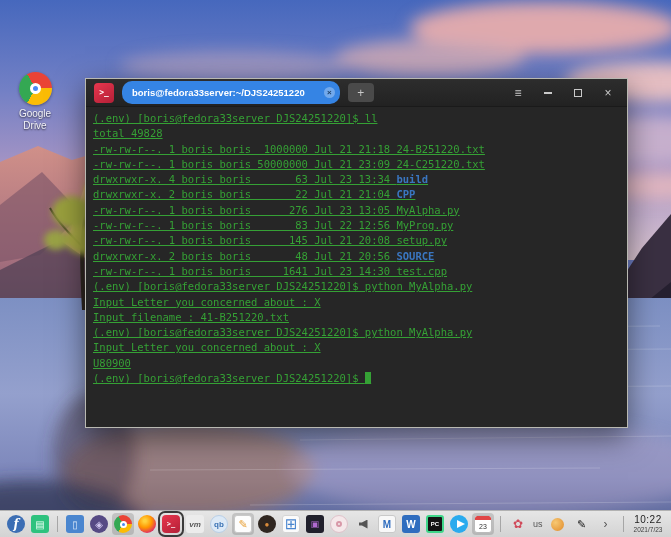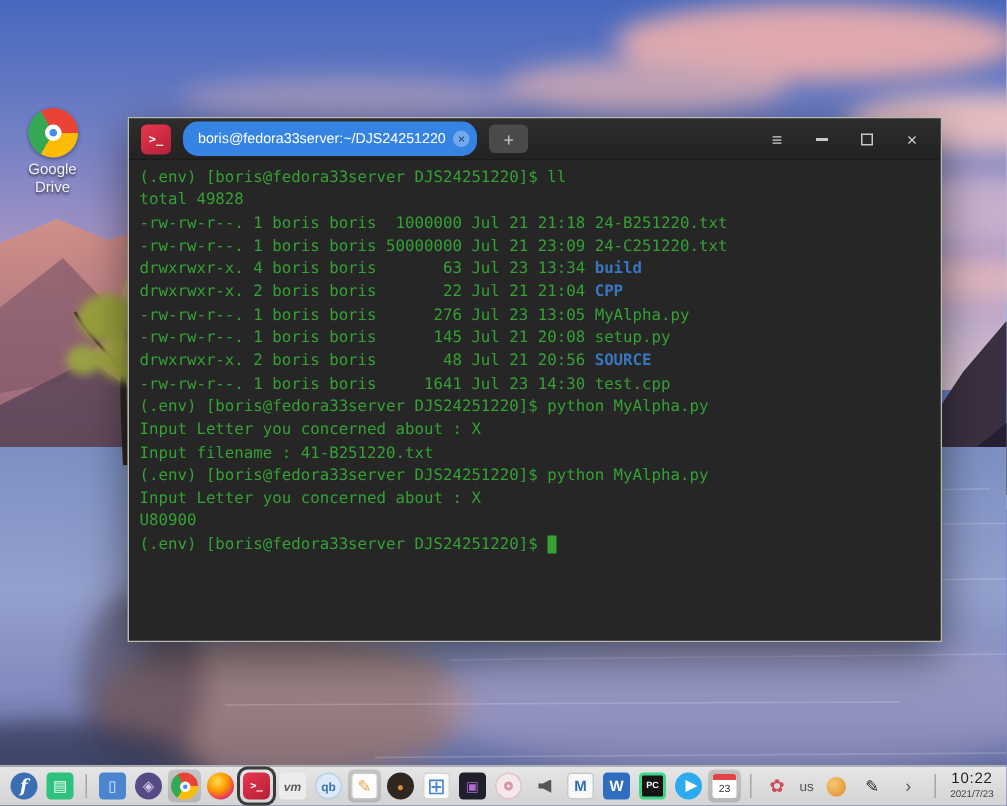--- a/index.html
+++ b/index.html
@@ -20,31 +20,31 @@
 
   
   .term-win { position:absolute; left:85px; top:78px; width:543px; height:350px;
     border:1px solid #b9b9b2; box-shadow:0 10px 28px rgba(0,0,0,.5); background:#262626;
     display:flex; flex-direction:column; }
   .term-titlebar { height:28px; background:linear-gradient(#2d2d2d,#222); display:flex; align-items:center;
     gap:8px; padding:0 8px; flex:0 0 auto; border-bottom:1px solid #1a1a1a; }
   .term-app-icon { width:20px; height:20px; border-radius:4px; background:linear-gradient(145deg,#e8374e,#b31f37);
     color:#fff; font:bold 8px "DejaVu Sans Mono", monospace; display:flex; align-items:center; justify-content:center; }
   .term-tab { height:23px; border-radius:10px; background:#3584e4; color:#fff; display:flex; align-items:center;
-    gap:5px; padding:0 5px 0 10px; font-size:9.5px; font-weight:normal; white-space:nowrap; }
+    gap:19px; padding:0 5px 0 10px; font-size:9.5px; font-weight:bold; white-space:nowrap; }
   .tab-close { width:11px; height:11px; border-radius:50%; background:rgba(255,255,255,.3); color:#1c3f66;
     font-size:8px; line-height:11px; text-align:center; }
   .new-tab-btn { width:26px; height:19px; border-radius:4px; background:#4a4a4a; color:#c9c9c9;
     font-size:12px; display:flex; align-items:center; justify-content:center; }
   .win-ctrls { margin-left:auto; display:flex; align-items:center; gap:16px; color:#c9c9c9; padding-right:4px; }
   .win-ctrls .wc { display:flex; align-items:center; justify-content:center; width:14px; height:14px; font-size:12px; }
   .wc-dash { width:8px; height:2px; background:#c9c9c9; }
   .wc-box { width:8px; height:8px; border:1.5px solid #c9c9c9; }
   .term-body { flex:1 1 auto; background:#262626; padding:4px 7px; overflow:hidden;
-    font-family:"DejaVu Sans Mono", monospace; font-size:10.5px; line-height:15.3px; color:#35a135; }
+    font-family:"DejaVu Sans Mono", monospace; font-size:10.5px; line-height:15.3px; color:#35a135;text-decoration:underline; }
   .tline { white-space:pre; }
   .tline .dir { color:#3a76c0; font-weight:bold; }
   .tline .cursor { background:#35a135; color:transparent; }
 
   
   .taskbar { position:absolute; left:0; bottom:0; width:671px; height:27px;
     background:linear-gradient(#e6e6e6,#d3d3d3); border-top:1px solid #b2b2b2;
     display:flex; align-items:center; padding:0 5px; gap:2px; }
   .tb-group { display:flex; align-items:center; gap:2px; }
   .tb-tray { margin-left:auto; }
@@ -194,20 +194,21 @@
       </div>
     </div>
     <div class="term-body">
         <div class="tline"><span>(.env) [boris@fedora33server DJS24251220]$ ll</span></div>
         <div class="tline"><span>total 49828</span></div>
         <div class="tline"><span>-rw-rw-r--. 1 boris boris  1000000 Jul 21 21:18 24-B251220.txt</span></div>
         <div class="tline"><span>-rw-rw-r--. 1 boris boris 50000000 Jul 21 23:09 24-C251220.txt</span></div>
         <div class="tline"><span>drwxrwxr-x. 4 boris boris       63 Jul 23 13:34 </span><span class="dir">build</span></div>
         <div class="tline"><span>drwxrwxr-x. 2 boris boris       22 Jul 21 21:04 </span><span class="dir">CPP</span></div>
         <div class="tline"><span>-rw-rw-r--. 1 boris boris      276 Jul 23 13:05 MyAlpha.py</span></div>
+        <div class="tline"><span>-rw-rw-r--. 1 boris boris       83 Jul 22 12:56 MyProg.py</span></div>
         <div class="tline"><span>-rw-rw-r--. 1 boris boris      145 Jul 21 20:08 setup.py</span></div>
         <div class="tline"><span>drwxrwxr-x. 2 boris boris       48 Jul 21 20:56 </span><span class="dir">SOURCE</span></div>
         <div class="tline"><span>-rw-rw-r--. 1 boris boris     1641 Jul 23 14:30 test.cpp</span></div>
         <div class="tline"><span>(.env) [boris@fedora33server DJS24251220]$ python MyAlpha.py</span></div>
         <div class="tline"><span>Input Letter you concerned about : X</span></div>
         <div class="tline"><span>Input filename : 41-B251220.txt</span></div>
         <div class="tline"><span>(.env) [boris@fedora33server DJS24251220]$ python MyAlpha.py</span></div>
         <div class="tline"><span>Input Letter you concerned about : X</span></div>
         <div class="tline"><span>U80900</span></div>
         <div class="tline"><span>(.env) [boris@fedora33server DJS24251220]$ </span><span class="cursor"> </span></div>

